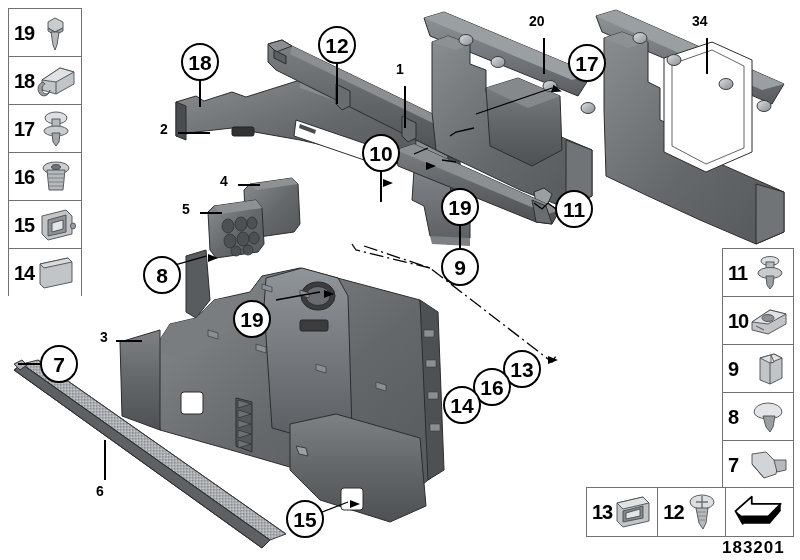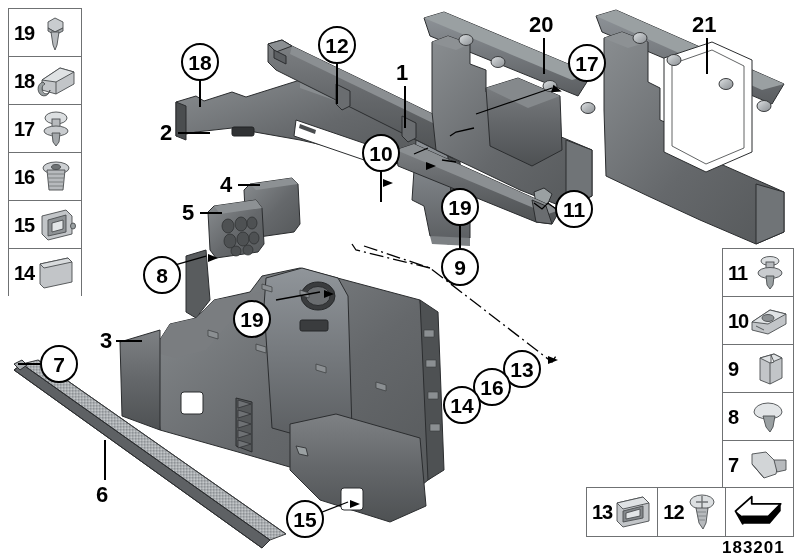--- a/index.html
+++ b/index.html
@@ -21,21 +21,21 @@
               display:flex;}
   .legend-rcell{position:relative;border-right:1px solid #6f7173;box-sizing:border-box;
                 background:#fff;overflow:hidden;}
   .legend-rcell:last-child{border-right:none;}
 
   
   .callout{position:absolute;border-radius:50%;background:#fff;border:2.5px solid #000;
            display:flex;align-items:center;justify-content:center;
            font-weight:bold;line-height:1;box-sizing:border-box;}
   .c-lg{width:38px;height:38px;font-size:21px;}
-  .plain-num{position:absolute;font-size:22px;font-weight:bold;line-height:1;}
+  .plain-num{position:absolute;font-size:14px;font-weight:bold;line-height:1;}
 
   .lead{position:absolute;background:#000;}
   .lead-v{width:2px;}
   .lead-h{height:2px;}
 
   .diagid{position:absolute;font-size:17px;font-weight:bold;letter-spacing:1px;}
 
   svg.ov{position:absolute;left:0;top:0;width:800px;height:560px;overflow:visible;
          pointer-events:none;}
 </style>
@@ -499,21 +499,21 @@
 
   <div class="plain-num" style="left:160px;top:122px;">2</div>
   <div class="lead lead-h" style="left:178px;top:132px;width:32px;"></div>
 
   <div class="plain-num" style="left:396px;top:62px;">1</div>
   <div class="lead lead-v" style="left:404px;top:86px;height:42px;"></div>
 
   <div class="plain-num" style="left:529px;top:14px;">20</div>
   <div class="lead lead-v" style="left:543px;top:38px;height:36px;"></div>
 
-  <div class="plain-num" style="left:692px;top:14px;">21</div>
+  <div class="plain-num" style="left:692px;top:14px;">34</div>
   <div class="lead lead-v" style="left:706px;top:38px;height:36px;"></div>
 
   <div class="plain-num" style="left:220px;top:174px;">4</div>
   <div class="lead lead-h" style="left:238px;top:184px;width:22px;"></div>
 
   <div class="plain-num" style="left:182px;top:202px;">5</div>
   <div class="lead lead-h" style="left:200px;top:212px;width:22px;"></div>
 
   <div class="plain-num" style="left:100px;top:330px;">3</div>
   <div class="lead lead-h" style="left:116px;top:340px;width:26px;"></div>

